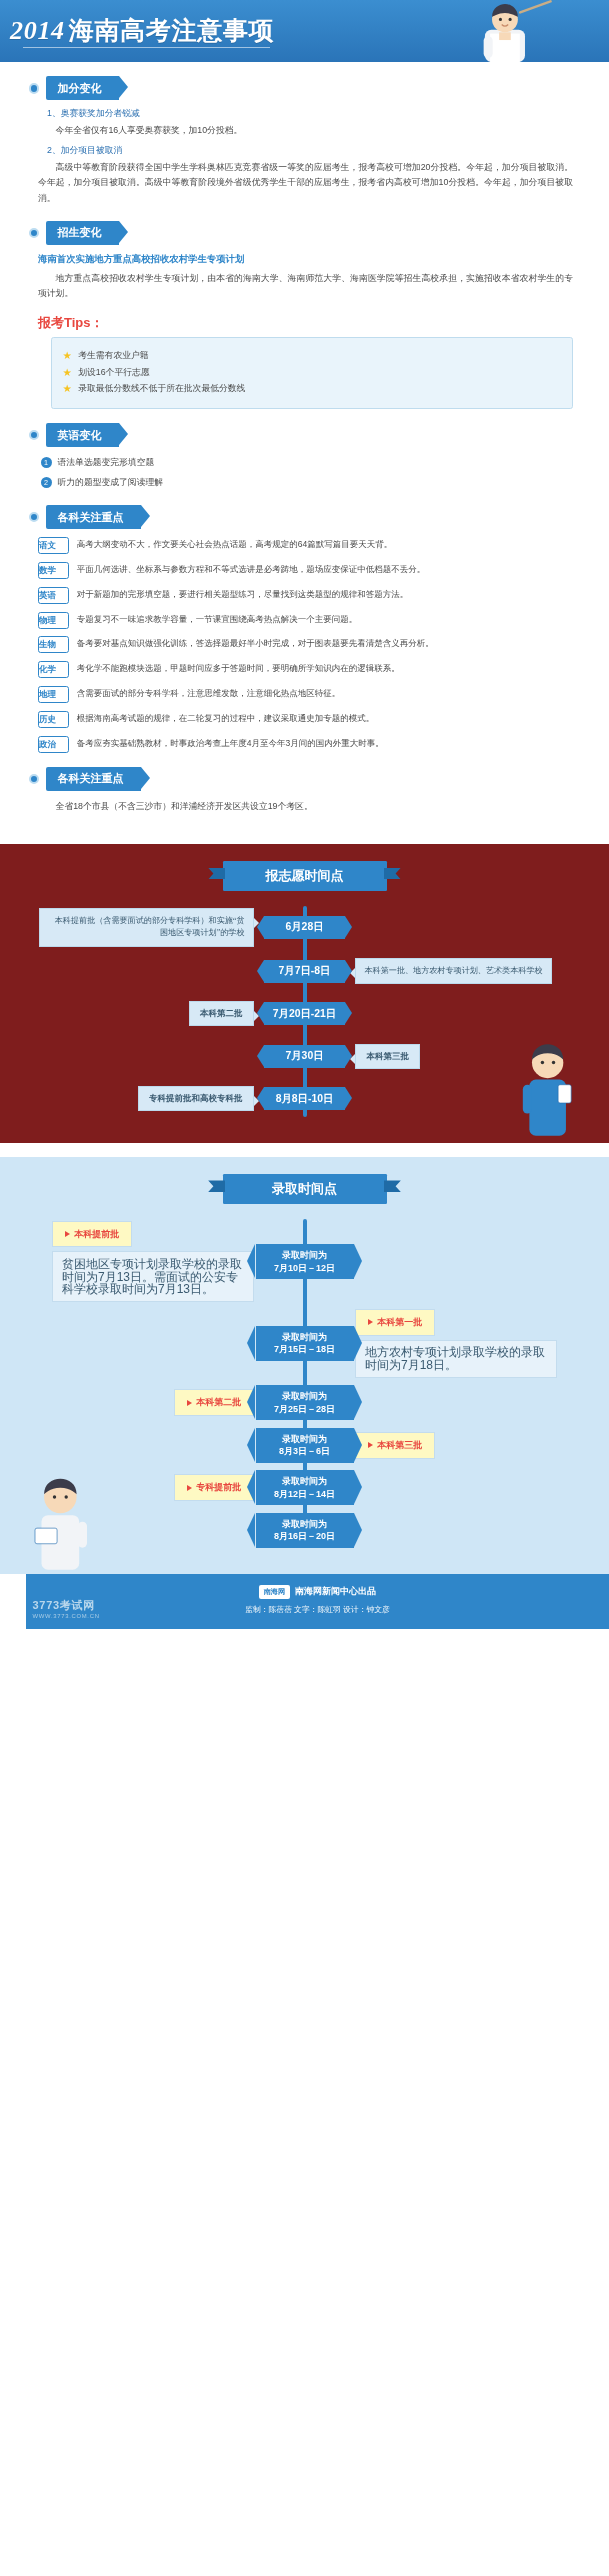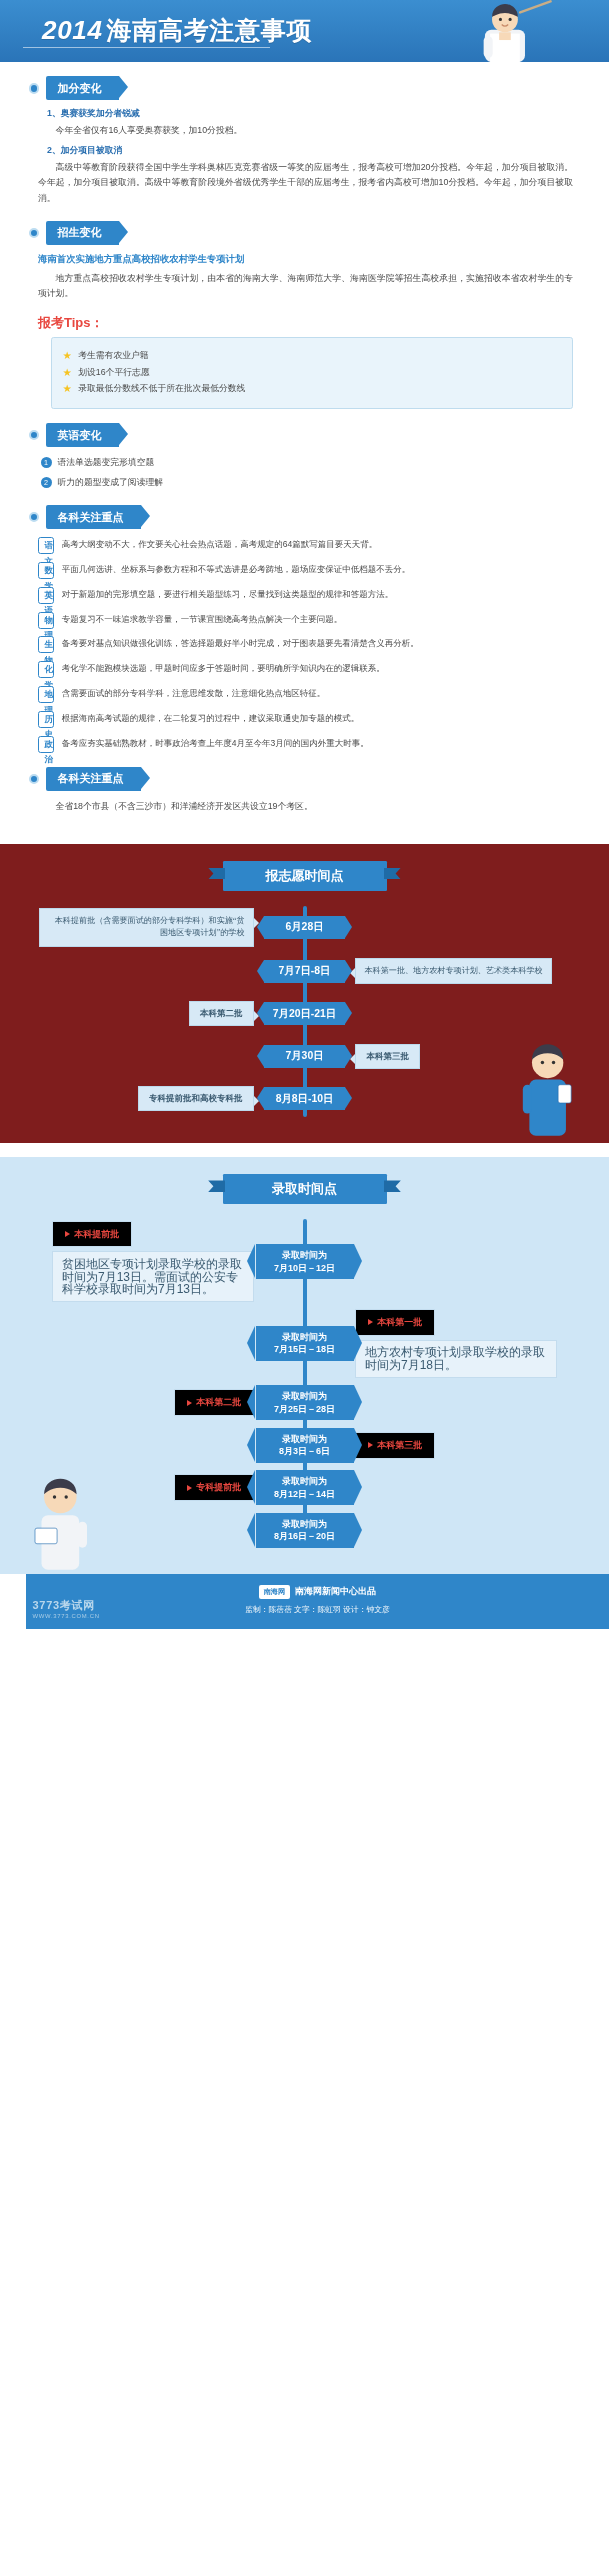--- a/index.html
+++ b/index.html
@@ -17,27 +17,28 @@
     background: #2f7dc0;
     position: relative;
     overflow: hidden;
   }
   .header-inner {
     position: absolute; inset: 0;
     background: linear-gradient(180deg,#3b8ed0 0%, #2a74b8 100%);
   }
   .header-title {
     position: absolute;
-    left: 42px; top: 14.3px;
+    left: 10px; top: 14.3px;
     font-size: 25px;
     font-weight: bold;
     color: #ffffff;
     letter-spacing: 0.7px;
     text-shadow: 0 1.3px 0 rgba(0,0,0,.15);
     white-space: nowrap;
+    font-family: Liberation Serif, serif;
   }
   .header-title .year {
     font-size: 26px;
     color: #ffffff;
     font-style: italic;
     margin-right: 3.9px;
   }
   .header-rule {
     position: absolute;
     left: 23.4px; top: 47px;
@@ -80,21 +81,21 @@
 
   .body-section { padding: 0 36px 0 38px; }
   .p {
     font-size: 8.8px;
     line-height: 15.6px;
     color: #4a4a4a;
     margin: 2.6px 0 6.5px 0;
     text-align: justify;
   }
   .p.indent { text-indent: 2em; }
-  .num-item { font-size: 8.8px; color: #2a6fb0; font-weight: bold; margin: 6.5px 0 1.3px 9px; }
+  .num-item { font-size: 8.8px; color: #2a6fb0; font-weight: normal; margin: 6.5px 0 1.3px 9px; }
 
   .sub-title {
     color: #2f86c9;
     font-size: 9.4px;
     font-weight: bold;
     margin: 3.9px 0 5.2px 0;
   }
 
   
   .tips-head {
@@ -121,27 +122,27 @@
     background: #2f86c9; color: #fff;
     font-size: 7.2px; line-height: 11px; text-align: center;
     flex: none; margin-top: 2px;
   }
 
   
   .subjects { margin: 3.9px 0 6.5px 0; }
   .subj-row { display: flex; align-items: flex-start; gap: 7.8px; margin: 7.8px 0; }
   .subj-tag {
     flex: none;
-    width: 16px; height: 17px;
+    width: 31px; height: 17px;
     border: 0.7px solid #2f86c9;
     color: #2f86c9;
     font-size: 8.5px;
     font-weight: bold;
     border-radius: 2.6px;
-    text-align: right;
+    text-align: left;
     line-height: 15.6px;
     background: #fff;
   }
   .subj-text { font-size: 8.5px; line-height: 14.3px; color: #4a4a4a; text-align: justify; }
 
   
   .tl-block {
     position: relative;
     background: #7f1d1d;
     padding: 17px 0 19.5px 0;
@@ -259,21 +260,21 @@
     background: #e7f2fa;
     border: 0.7px solid #c3dcee;
     color: #3a5a70;
     font-size: 12px;
     line-height: 12.4px;
     padding: 5.9px 9px;
     max-width: 202px;
     text-align: left;
   }
   .arrow-label {
-    background: #000000;
+    background: #fef9c3;
     border: 0.7px solid #c3dcee;
     color: #e8473f;
     font-size: 9px;
     font-weight: bold;
     padding: 5.9px 11.7px;
     display: inline-flex; align-items: center; gap: 4.6px;
   }
   .tri-red {
     width: 0; height: 0;
     border-top: 3.3px solid transparent; border-bottom: 3.3px solid transparent;

